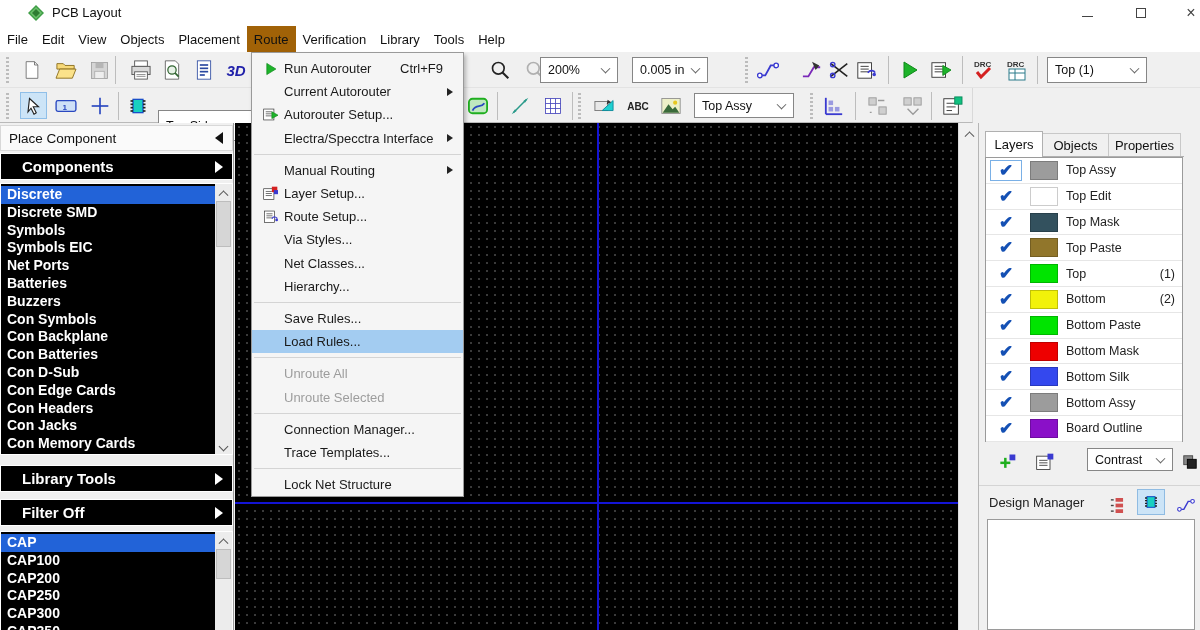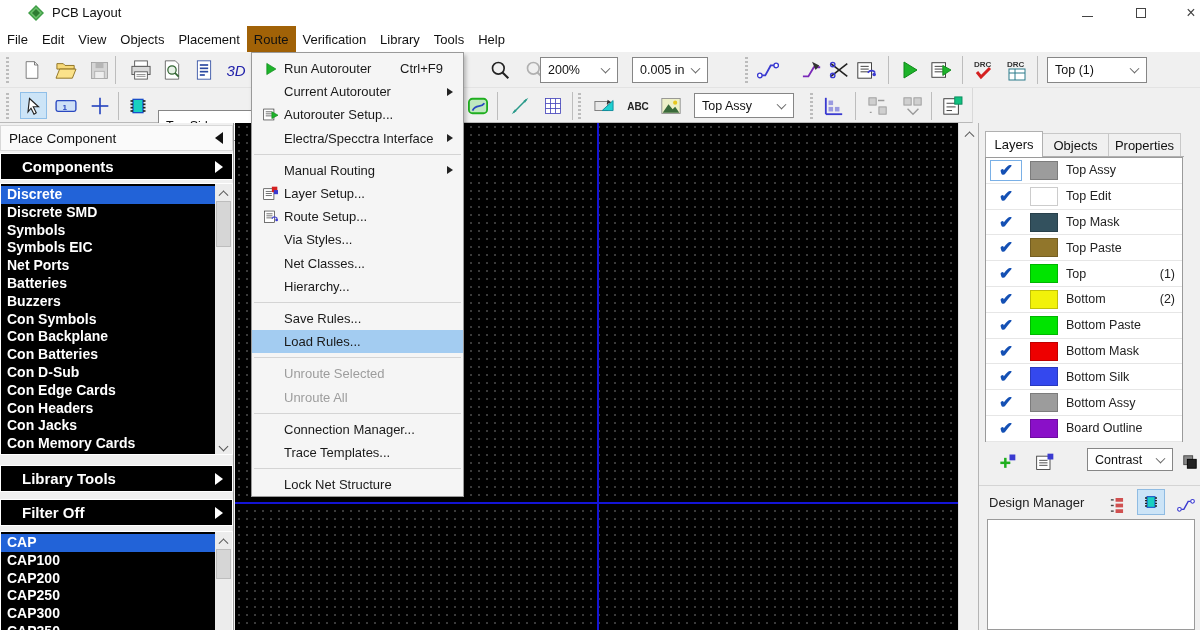--- a/index.html
+++ b/index.html
@@ -20,21 +20,21 @@
   .mb-item.active{background:#a16207}
   
   #toolbar1{position:absolute;left:0;top:52px;width:1200px;height:36px;background:#f0f0f0;border-bottom:1px solid #e3e3e3}
   #toolbar2{position:absolute;left:0;top:88px;width:973px;height:35px;background:#f0f0f0;border-bottom:1px solid #b9b9b9;border-right:1px solid #d9d9d9}
   .tb-abs{position:absolute;display:flex;align-items:center;justify-content:center}
   .handle{width:3px;height:26px;background:repeating-linear-gradient(to bottom,#bcbcbc 0 2px,transparent 2px 4px)}
   .vsep{width:1px;height:28px;background:#bdbdbd}
   .tbtn{width:28px;height:28px;display:flex;align-items:center;justify-content:center}
   .combo{position:absolute;background:#fff;border:1px solid #868686;display:flex;align-items:center;padding-left:7px;font-size:12.5px;color:#111}
   .chev{position:absolute;right:8px;top:50%;width:7px;height:7px;border-right:1.5px solid #666;border-bottom:1.5px solid #666;transform:translateY(-70%) rotate(45deg)}
-  .lbl-3d{font-size:15px;font-weight:normal;color:#2222aa;font-style:italic}
+  .lbl-3d{font-size:15px;font-weight:bold;color:#2222aa;font-style:italic}
   .sel-tool{background:#cce4f7;border:1px solid #90bfe8}
   
   #main{position:absolute;left:0;top:123px;width:1200px;height:507px}
   
   #left-panel{position:absolute;left:0;top:0;width:234px;height:507px;background:#f0f0f0;border-right:1px solid #9a9a9a}
   .lp-header-light{position:absolute;left:0;width:233px;height:26px;background:#fafafa;border:1px solid #d8d8d8;display:flex;align-items:center;color:#111;font-size:13.5px;padding-left:8px}
   .lp-header-dark{position:absolute;left:0;width:233px;height:27px;background:#000;border:1px solid #fff;display:flex;align-items:center;color:#fff;font-size:15px;font-weight:bold;padding-left:21px}
   .tri-left-black{position:absolute;right:9px;width:0;height:0;border-right:8px solid #111;border-top:6px solid transparent;border-bottom:6px solid transparent}
   .tri-right-white{position:absolute;right:9px;width:0;height:0;border-left:8px solid #fff;border-top:6px solid transparent;border-bottom:6px solid transparent}
   .black-list{position:absolute;left:0;width:233px;background:#000;border:1px solid #fff;overflow:hidden}
@@ -706,28 +706,28 @@
       <span class="mi-arrow"></span>
     </div>
     <div class="menu-item highlighted">
       <span class="mi-icon"></span>
       <span class="mi-label">Load Rules...</span>
       <span class="mi-arrow"></span>
     </div>
     <div class="menu-sep"></div>
     <div class="menu-item disabled">
       <span class="mi-icon"></span>
+      <span class="mi-label">Unroute All</span>
+      <span class="mi-arrow"></span>
+    </div>
+    <div class="menu-item disabled">
+      <span class="mi-icon"></span>
       <span class="mi-label">Unroute Selected</span>
       <span class="mi-arrow"></span>
     </div>
-    <div class="menu-item disabled">
-      <span class="mi-icon"></span>
-      <span class="mi-label">Unroute All</span>
-      <span class="mi-arrow"></span>
-    </div>
     <div class="menu-sep"></div>
     <div class="menu-item">
       <span class="mi-icon"></span>
       <span class="mi-label">Connection Manager...</span>
       <span class="mi-arrow"></span>
     </div>
     <div class="menu-item">
       <span class="mi-icon"></span>
       <span class="mi-label">Trace Templates...</span>
       <span class="mi-arrow"></span>

